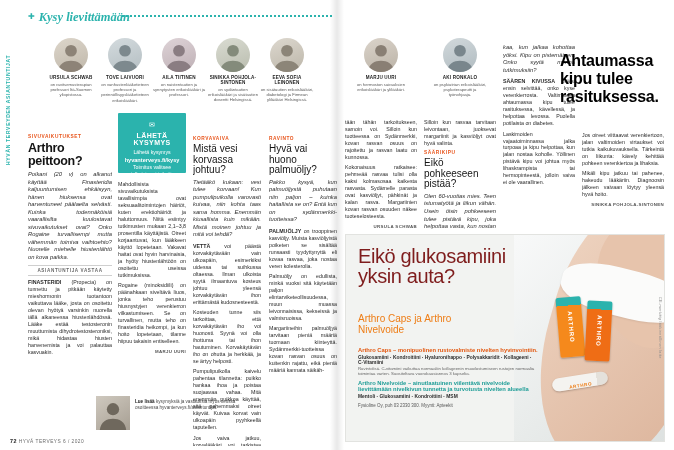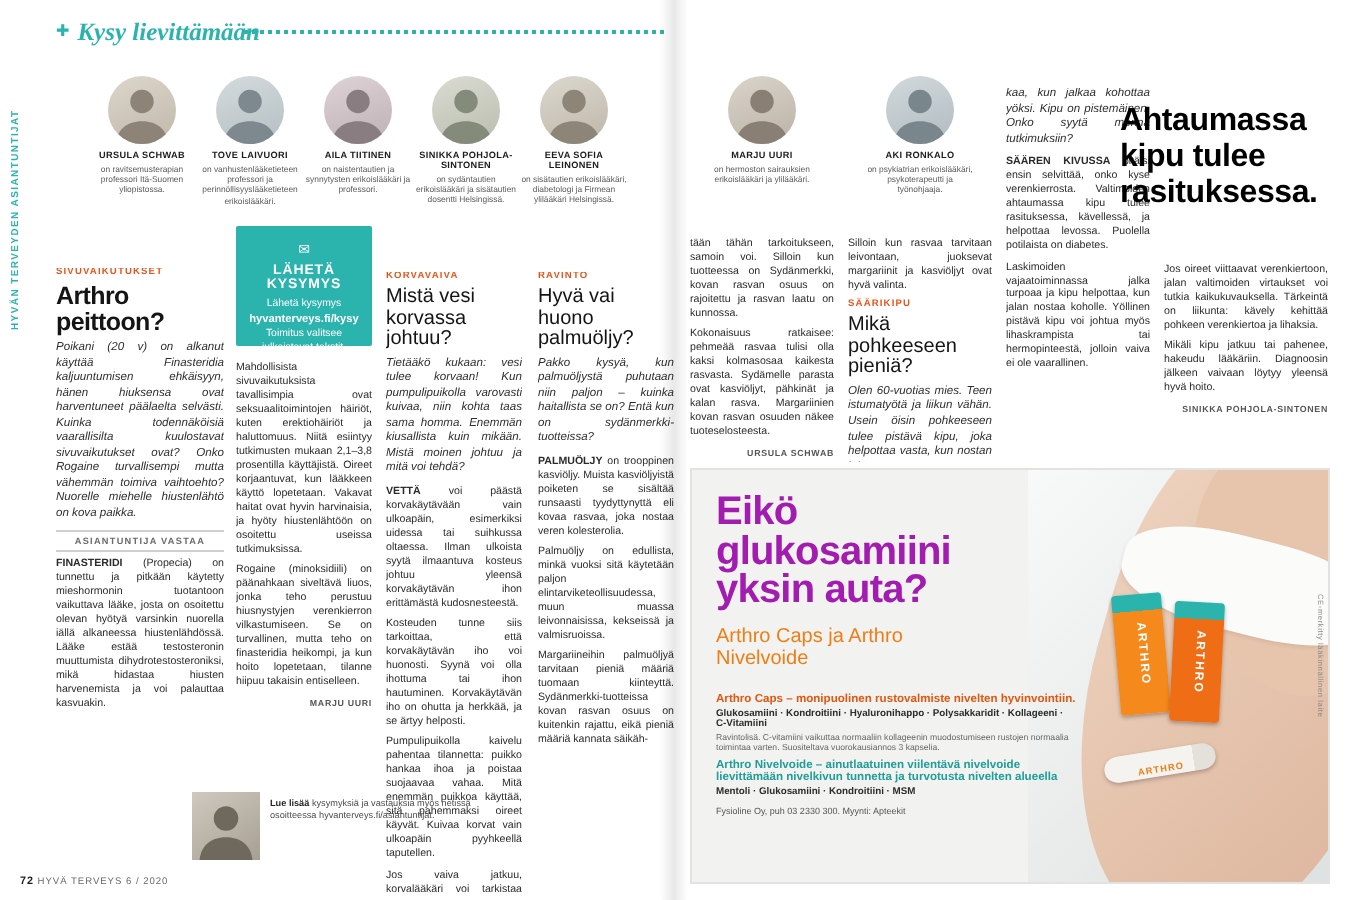--- a/index.html
+++ b/index.html
@@ -47,21 +47,21 @@
   .read-more{position:absolute;display:flex;gap:5px;align-items:flex-start}
   .rm-photo{width:34px;height:34px;flex:none;background:linear-gradient(145deg,#cfc9bf,#a79f93);overflow:hidden}
   .rm-cap{font-size:4.6px;line-height:1.35;color:#4a4a4a;width:120px;padding-top:3px}
   .rm-cap b{color:#1f1f1f}
 
   
   .gutter{position:absolute;left:330px;top:0;width:14px;height:450px;background:linear-gradient(90deg,rgba(0,0,0,0),rgba(0,0,0,.09) 50%,rgba(0,0,0,0))}
 
   
   .ad{position:absolute;left:345px;top:234px;width:320px;height:208px;background:#f2f3f1;border:1px solid #e2e3e0;overflow:hidden}
-  .ad-headline{font-size:20px;font-weight:bold;line-height:.98;letter-spacing:-.4px;color:#a21caf}
+  .ad-headline{font-size:20px;font-weight:normal;line-height:.98;letter-spacing:-.4px;color:#7f1d1d}
   .ad-subhead{font-size:10px;font-weight:normal;line-height:1.1;color:#ee7d16}
   .ad-caps-title{font-size:5.8px;font-weight:bold;color:#e2570f;margin-bottom:1.5px}
   .ad-ingred{font-size:4.9px;font-weight:bold;color:#2c2c2c;margin-bottom:1.5px}
   .ad-note{font-size:4.3px;color:#666;margin-bottom:4px}
   .ad-voide-title{font-size:5.8px;font-weight:bold;color:#1f9d97;margin-bottom:1.5px}
   .ad-footer{font-size:4.5px;color:#555;margin-top:4px}
   .ad-photo{position:absolute;left:168px;top:0;width:152px;height:208px;background:linear-gradient(135deg,#f8f9f9 0%,#e9eceb 55%,#dde1e0 100%);overflow:hidden}
   .skin1{position:absolute;left:34px;top:-34px;width:150px;height:270px;background:linear-gradient(120deg,#efd5c2,#dcb49b);border-radius:46% 54% 50% 50%;transform:rotate(16deg)}
   .skin2{position:absolute;left:84px;top:-16px;width:96px;height:130px;background:#e7c4ac;border-radius:50%;transform:rotate(-14deg)}
   .underwear{position:absolute;left:46px;top:34px;width:128px;height:48px;background:#fbfbfa;border-radius:42%;transform:rotate(14deg);box-shadow:0 1px 2px rgba(0,0,0,.08)}
@@ -223,21 +223,21 @@
     <p>tään tähän tarkoitukseen, samoin voi. Silloin kun tuotteessa on Sydänmerkki, kovan rasvan osuus on rajoitettu ja rasvan laatu on kunnossa.</p>
     <p>Kokonaisuus ratkaisee: pehmeää rasvaa tulisi olla kaksi kolmasosaa kaikesta rasvasta. Sydämelle parasta ovat kasviöljyt, pähkinät ja kalan rasva. Margariinien kovan rasvan osuuden näkee tuoteselosteesta.</p>
     <div class="byline">URSULA SCHWAB</div>
   </div>
 
   <div class="col" style="left:424px;top:119px;width:72px;height:112px">
     <div class="body">
         <p>Silloin kun rasvaa tarvitaan leivontaan, juoksevat margariinit ja kasviöljyt ovat hyvä valinta.</p>
       </div>
     <div class="cat">SÄÄRIKIPU</div>
-    <h2 class="h-md">Mikä pohkeeseen pieniä?</h2>
+    <h2 class="h-md">Eikö pohkeeseen pistää?</h2>
     <p class="q">Olen 60-vuotias mies. Teen istumatyötä ja liikun vähän. Usein öisin pohkeeseen tulee pistävä kipu, joka helpottaa vasta, kun nostan jal-</p>
   </div>
 
   <div class="col" style="left:503px;top:44px;width:72px;height:187px">
     <p class="q">kaa, kun jalkaa kohottaa yöksi. Kipu on pistemäinen. Onko syytä mennä tutkimuksiin?</p>
     <div class="body">
       <p><span class="lead">SÄÄREN KIVUSSA</span> <span>pitäisi ensin selvittää, onko kyse verenkierrosta. Valtimoiden ahtaumassa kipu tulee rasituksessa, kävellessä, ja helpottaa levossa. Puolella potilaista on diabetes.</span></p>
       <p>Laskimoiden vajaatoiminnassa jalka turpoaa ja kipu helpottaa, kun jalan nostaa koholle. Yöllinen pistävä kipu voi johtua myös lihaskrampista tai hermopinteestä, jolloin vaiva ei ole vaarallinen.</p>
     </div>
   </div>

